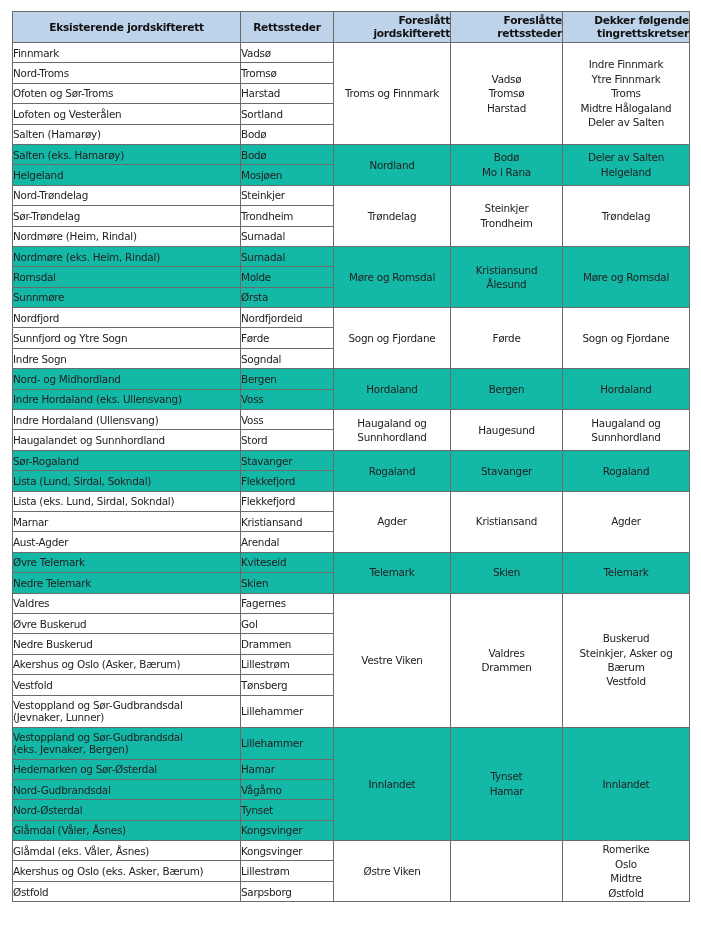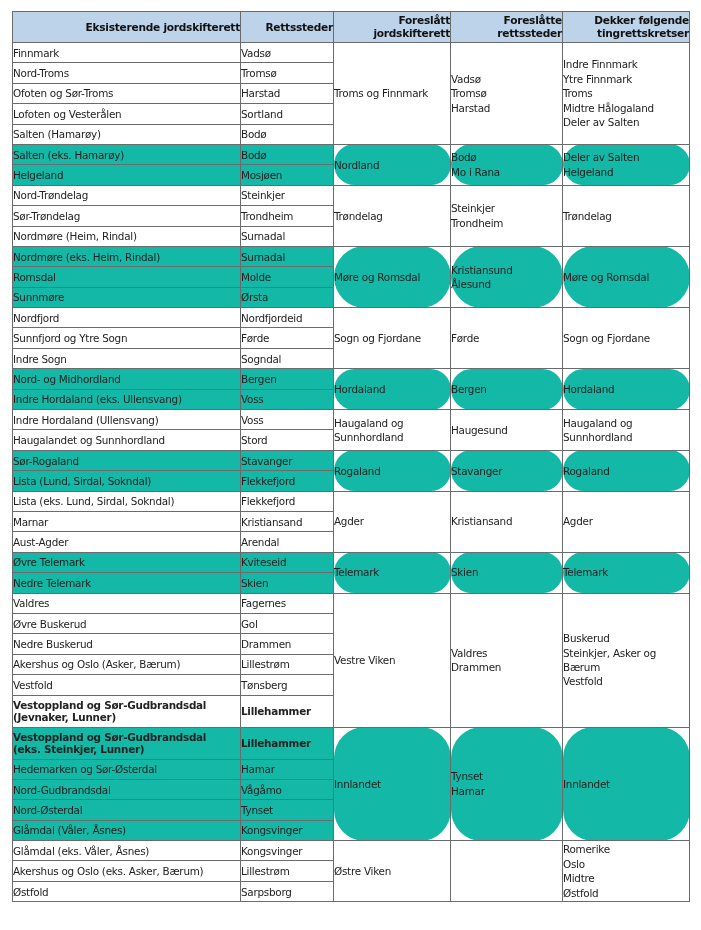--- a/index.html
+++ b/index.html
@@ -8,25 +8,25 @@
   table.main {
     position: absolute; left: 12px; top: 11px; width: 677px;
     border-collapse: collapse; table-layout: fixed;
     font-size: 10.4px; letter-spacing: -0.25px;
   }
   table.main th, table.main td { border: 1px solid #6b6b6b; padding: 0; }
   table.main th {
     background: #bcd3ea; font-weight: bold; color: #111; height: 30px;
     line-height: 13px; font-size: 10.6px;
   }
-  th.left { text-align: right; padding-left: 4px; margin-left: 36px; }
+  th.left { text-align: center; padding-left: 4px; margin-left: 36px; }
   th.center { text-align: right; }
   td.c1, td.c2 { height: 19.4px; line-height: 12px; padding-left: 4px; text-align: left; vertical-align: middle; }
-  td.tall { height: 31px; font-weight: bold; }
-  td.merged { vertical-align: middle; line-height: 14.4px; border-radius: 31px; }
+  td.tall { height: 31px; }
+  td.merged { text-align: center; vertical-align: middle; line-height: 14.4px; }
   tr.shaded td { background: #14b8a6; }
   tr.group-start td { border-top: 1.5px solid #9a9a9a; }
   .line { display: block; }
 </style>
 </head>
 <body>
 
 <table class="main">
   <colgroup>
     <col style="width:228px">
@@ -300,21 +300,21 @@
       <tr>
         <td class="c1 tall">
           <span class="line">Vestoppland og Sør-Gudbrandsdal</span>
           <span class="line">(Jevnaker, Lunner)</span>
         </td>
         <td class="c2 tall">Lillehammer</td>
       </tr>
       <tr class="shaded group-start">
         <td class="c1 tall">
           <span class="line">Vestoppland og Sør-Gudbrandsdal</span>
-          <span class="line">(eks. Steinkjer, Lunner)</span>
+          <span class="line">(eks. Jevnaker, Bergen)</span>
         </td>
         <td class="c2 tall">Lillehammer</td>
         <td class="merged" rowspan="5">
           <span class="line">Innlandet</span>
         </td>
         <td class="merged" rowspan="5">
           <span class="line">Tynset</span>
           <span class="line">Hamar</span>
         </td>
         <td class="merged" rowspan="5">

